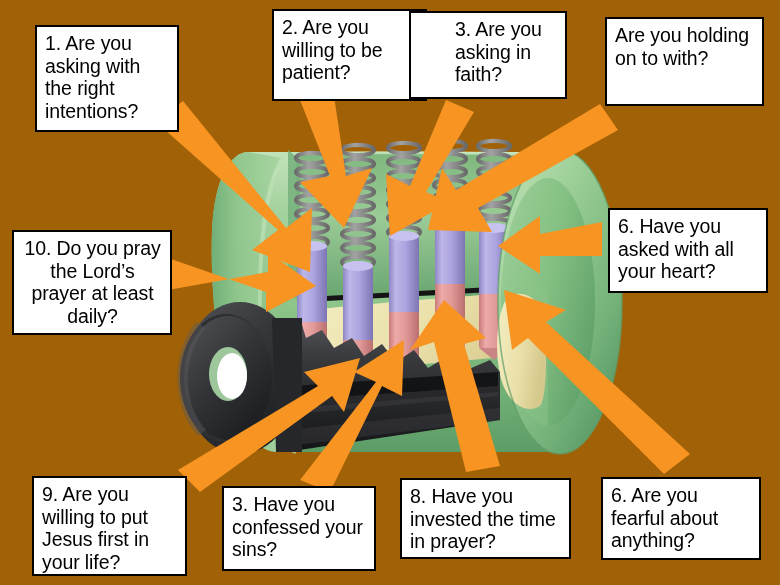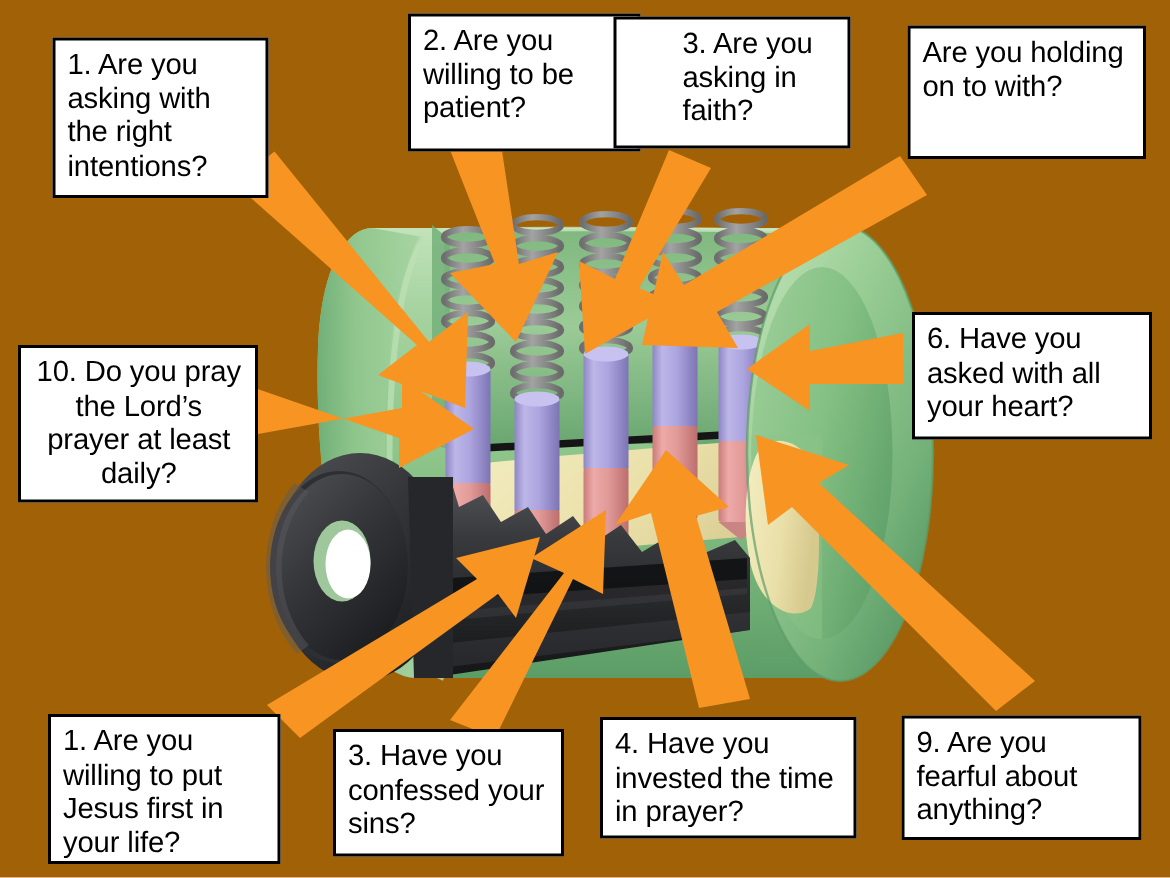--- a/index.html
+++ b/index.html
@@ -311,19 +311,19 @@
         <path d="M168,258 L168,290 L268,272 L268,252 L316,286 L266,312 L266,292 Z"></path>
       </g>
     </g>
   </svg>
 
   <div class="callout c1">1. Are you asking with the right intentions?</div>
   <div class="callout c2">2. Are you willing to be patient?</div>
   <div class="callout c3">3. Are you asking in faith?</div>
   <div class="callout c4">Are you holding on to with?</div>
   <div class="callout c5">6. Have you asked with all your heart?</div>
-  <div class="callout c6">9. Are you fearful about anything?</div>
-  <div class="callout c7">4. Have you invested the time in prayer?</div>
+  <div class="callout c6">6. Are you fearful about anything?</div>
+  <div class="callout c7">8. Have you invested the time in prayer?</div>
   <div class="callout c8">3. Have you confessed your sins?</div>
-  <div class="callout c9">1. Are you willing to put Jesus first in your life?</div>
+  <div class="callout c9">9. Are you willing to put Jesus first in your life?</div>
   <div class="callout c10">10. Do you pray the Lord’s prayer at least daily?</div>
 
 </div>
 
 </body></html>

